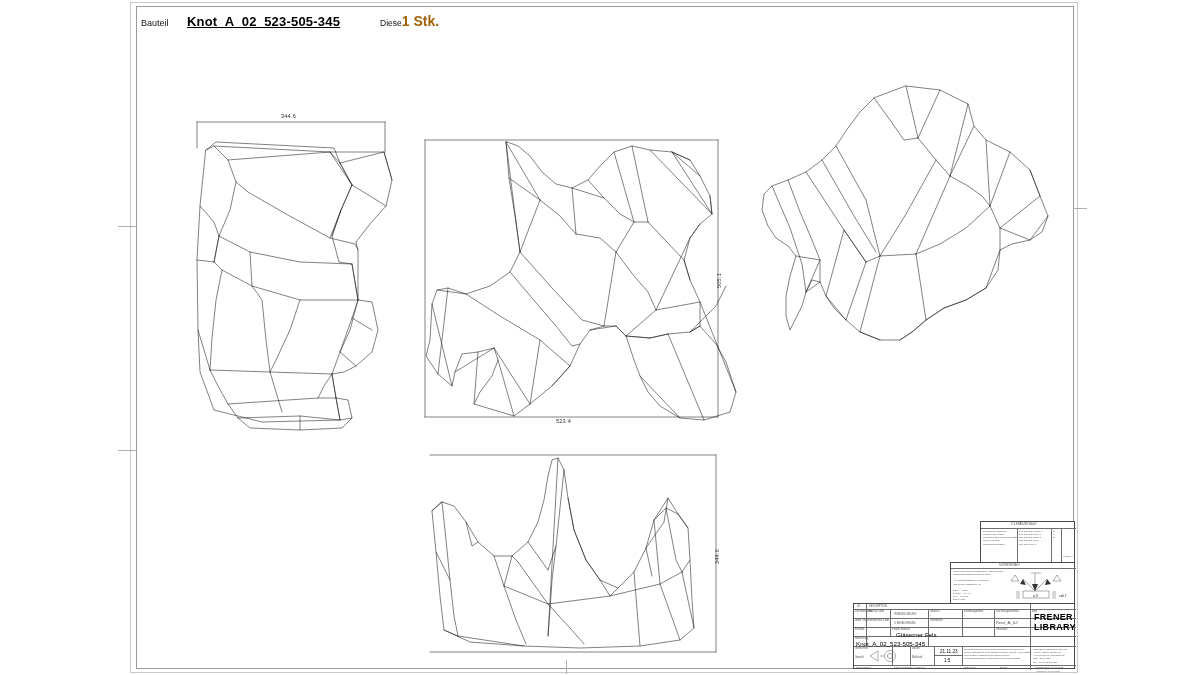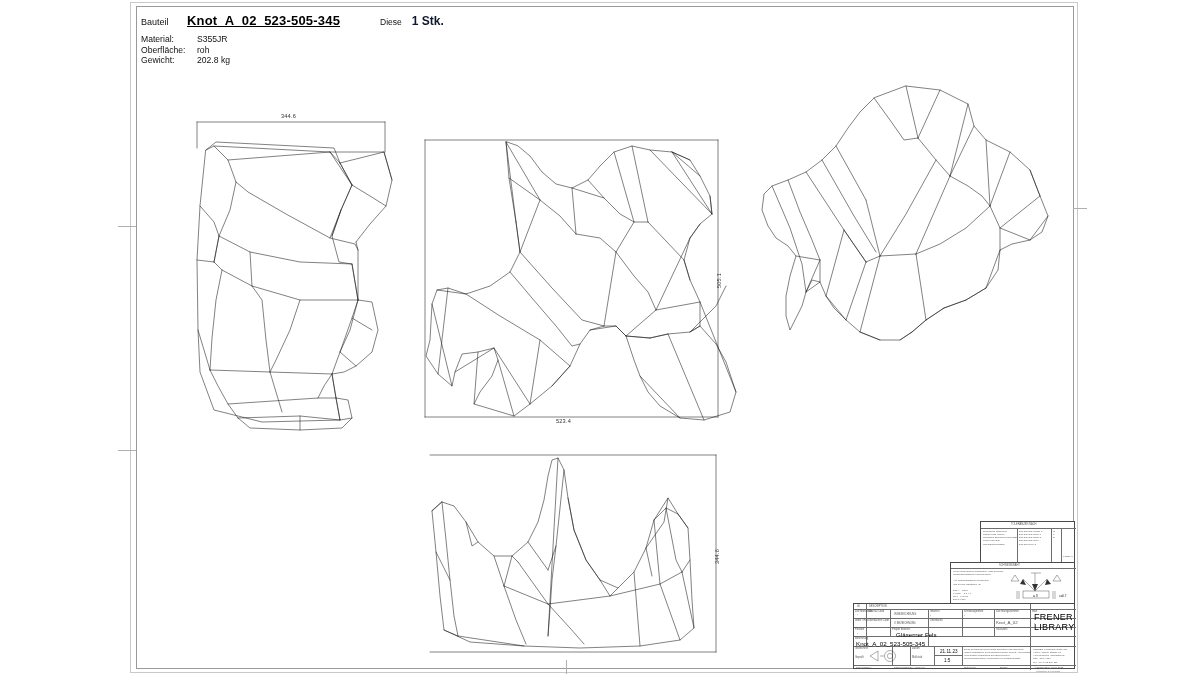--- a/index.html
+++ b/index.html
@@ -30,21 +30,21 @@
     font-size:11.5px;font-weight:bold;color:#111;
     text-decoration:underline;letter-spacing:.1px;line-height:14px;
   }
   .hdr-row{display:flex;align-items:baseline;margin-top:5px;}
   .hdr-lbl{font-size:9px;color:#111;width:46px;flex:0 0 46px;}
   .hdr-val{
     font-size:13px;font-weight:bold;color:#000;letter-spacing:.2px;
     text-decoration:underline;
   }
   .hdr-lbl2{font-size:8.5px;color:#111;margin-left:40px;flex:0 0 auto;}
-  .hdr-val2{font-size:12px;font-weight:bold;color:#0f172a;margin-left:10px;}
+  .hdr-val2{font-size:14px;font-weight:bold;color:#a16207;}
   .spec{margin-top:6px;}
   .spec-row{display:flex;font-size:8.6px;color:#111;line-height:10.6px;}
   .spec-k{width:56px;flex:0 0 56px;}
   .spec-v{flex:0 0 auto;}
 
   
   svg.draw{position:absolute;left:0;top:0;width:1200px;height:675px;overflow:visible;}
   svg.draw path,svg.draw line,svg.draw polyline,svg.draw polygon{
     fill:none;stroke:#1a1a1a;stroke-width:.55;stroke-linejoin:round;stroke-linecap:round;
   }
@@ -56,21 +56,21 @@
   .dimtxt.vert{transform-origin:left top;transform:rotate(-90deg);}
 
   
   .tb{position:absolute;box-sizing:border-box;border:.7px solid #4a4a4a;background:#fff;}
   .tb-line{position:absolute;background:#6e6e6e;}
   .tbtxt{position:absolute;color:#222;font-family:"Liberation Sans",sans-serif;white-space:nowrap;}
   .t3{font-size:2.6px;line-height:3.2px;color:#555;}
   .t5{font-size:4.6px;line-height:5.4px;color:#111;}
   .t6{font-size:6.2px;line-height:7px;color:#000;}
   .logo{
-    position:absolute;font-weight:normal;font-size:9px;line-height:9.6px;
+    position:absolute;font-weight:bold;font-size:9px;line-height:9.6px;
     color:#000;letter-spacing:.3px;font-family:"Liberation Sans",sans-serif;
   }
   .tiny-rows{position:absolute;font-size:2.5px;line-height:3.15px;color:#555;white-space:nowrap;}
   .footer-note{position:absolute;font-size:2.4px;line-height:3px;color:#666;white-space:nowrap;}
 </style>
 </head>
 <body>
 
 <div id="page">
   <div class="viewer-bg"></div>
@@ -82,34 +82,20 @@
   <div class="tick" style="left:118px;top:450px;width:18px;height:1px;"></div>
   <div class="tick" style="left:1073px;top:208px;width:14px;height:1px;"></div>
   <div class="tick" style="left:566px;top:660px;width:1px;height:14px;"></div>
 
   <div class="hdr">
     <div class="hdr-row">
       <span class="hdr-lbl">Bauteil</span>
       <span class="hdr-val">Knot_A_02_523-505-345</span>
       <span class="hdr-lbl2">Diese</span>
       <span class="hdr-val2">1 Stk.</span>
-    </div>
-    <div class="spec">
-      <div class="spec-row">
-        <span class="spec-k">Material:</span>
-        <span class="spec-v">S355JR</span>
-      </div>
-      <div class="spec-row">
-        <span class="spec-k">Oberfläche:</span>
-        <span class="spec-v">roh</span>
-      </div>
-      <div class="spec-row">
-        <span class="spec-k">Gewicht:</span>
-        <span class="spec-v">202.8 kg</span>
-      </div>
     </div>
   </div>
 
   <svg class="draw" viewBox="0 0 1200 675">
 
     <g>
       <line class="dimline" x1="197" y1="122" x2="385" y2="122"></line>
       <line class="dimline" x1="197" y1="122" x2="197" y2="148"></line>
       <line class="dimline" x1="385" y1="122" x2="385" y2="152"></line>
 

